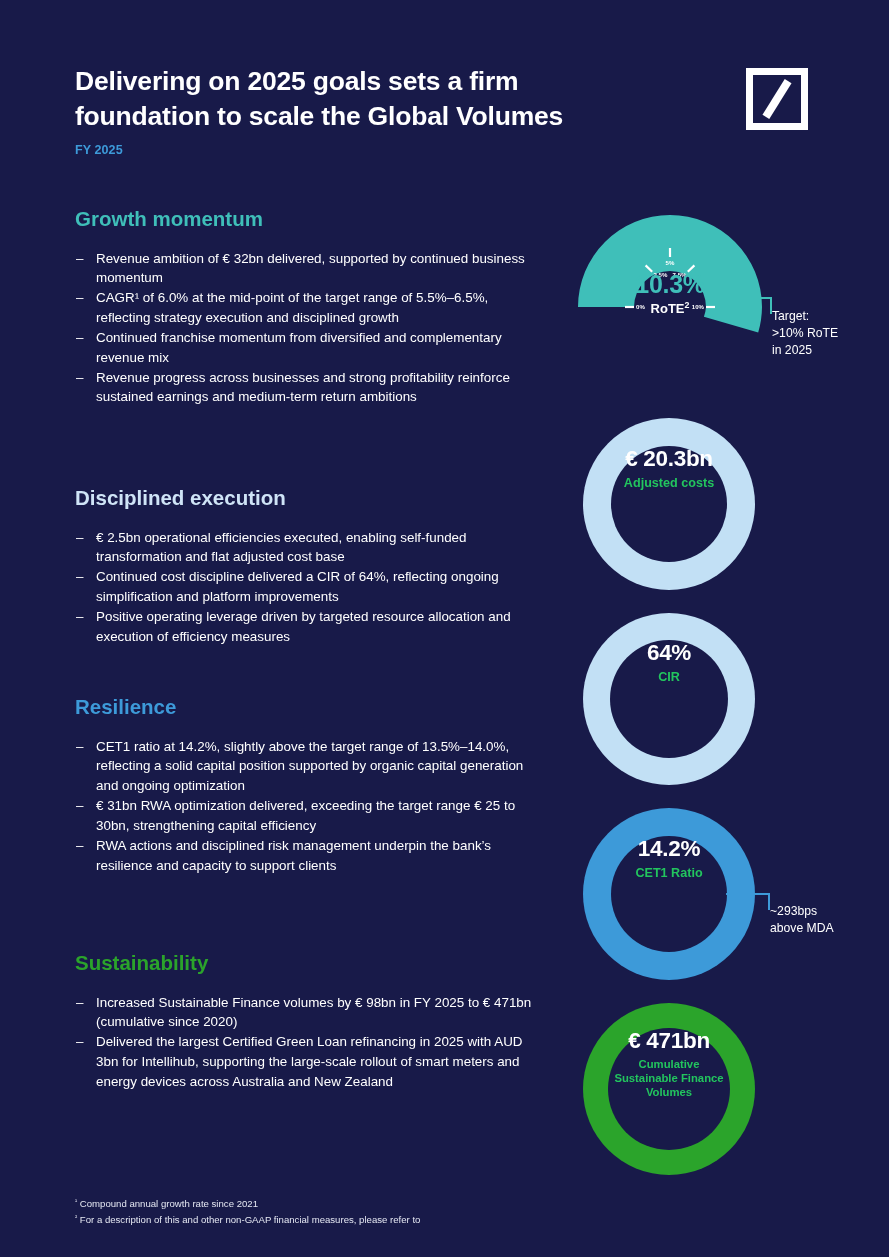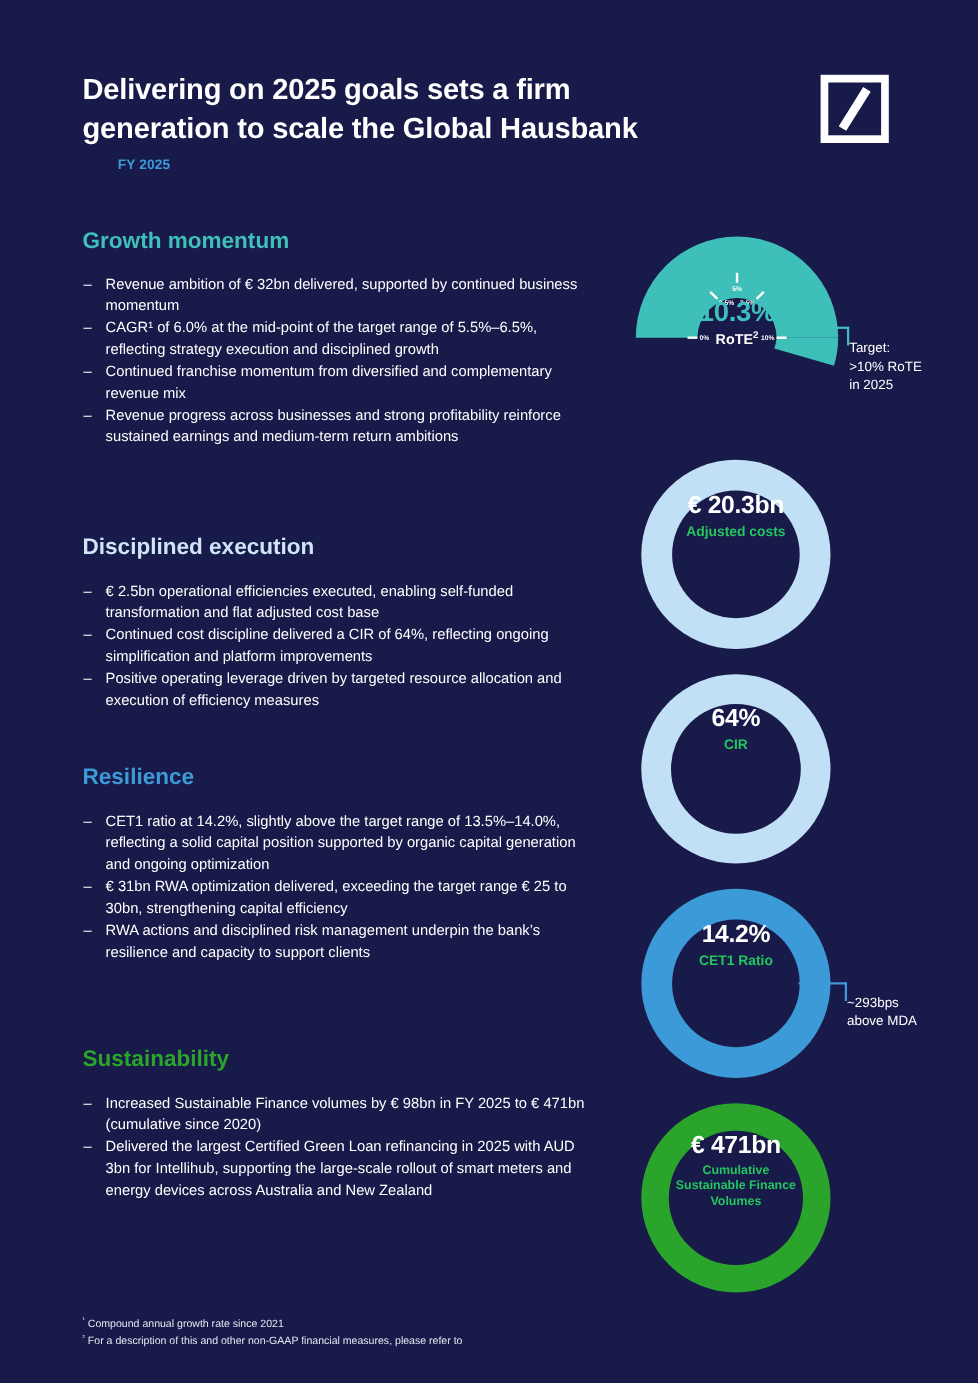--- a/index.html
+++ b/index.html
@@ -32,21 +32,20 @@
     color: #ffffff;
     line-height: 1.33;
     letter-spacing: -0.2px;
   }
   .header-sub {
     margin-top: 9px;
     font-size: 12.5px;
     font-weight: bold;
     color: #3d9ad9;
     letter-spacing: 0.1px;
-    margin-left: 32px;
   }
 
   
   .logo {
     position: absolute;
     left: 746px;
     top: 68px;
     width: 62px;
     height: 62px;
     background: #ffffff;
@@ -206,21 +205,21 @@
   .donut-label-sm { font-size: 11.3px; }
 </style>
 </head>
 <body>
 
 <div class="page">
 
   <div class="header">
     <div class="header-title">
       <span>Delivering on 2025 goals sets a firm</span><br>
-      <span>generation to scale the Global Hausbank</span>
+      <span>foundation to scale the Global Volumes</span>
     </div>
     <div class="header-sub">FY 2025</div>
   </div>
 
   <div class="logo">
     <div class="logo-inner">
       <div class="logo-slash"></div>
     </div>
   </div>
 

